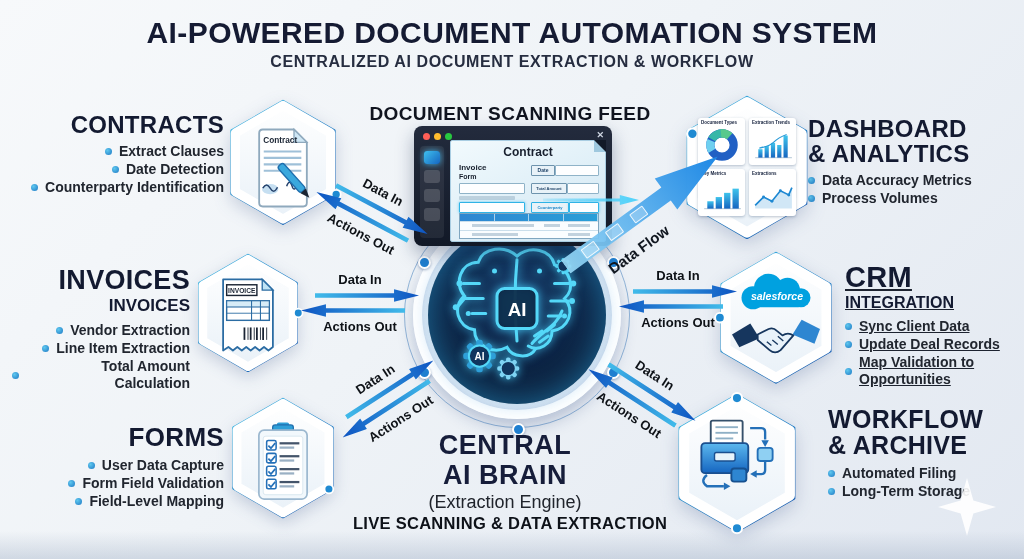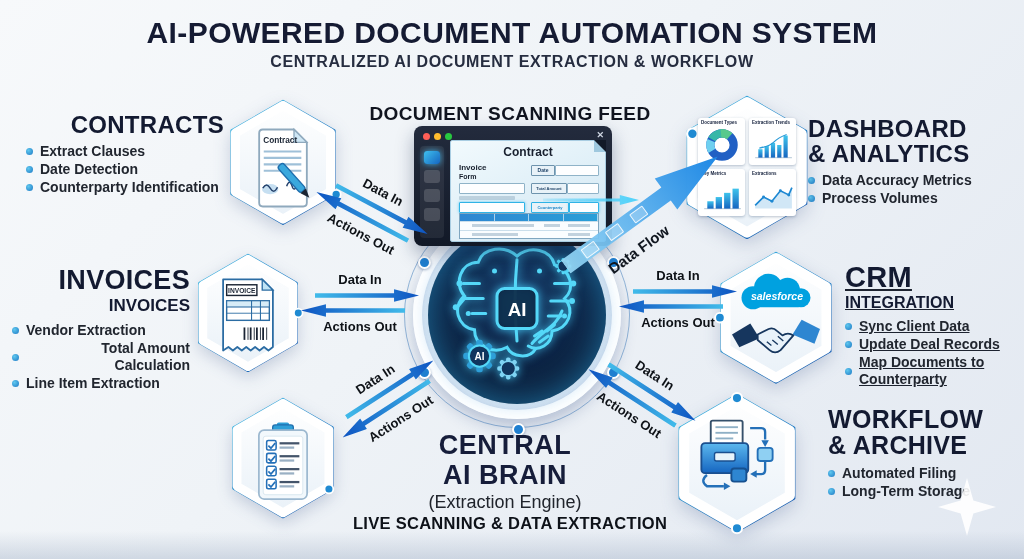--- a/index.html
+++ b/index.html
@@ -17,21 +17,21 @@
     font-size:16px;font-weight:600;letter-spacing:.6px;color:#262d40;}
   .feed-title{position:absolute;top:103px;left:300px;width:420px;text-align:center;
     font-size:19px;font-weight:800;letter-spacing:.4px;color:#10141f;}
 
   
   .tblock{position:absolute;color:#1d2330;}
   .tblock .big{font-weight:800;color:#131a31;letter-spacing:.3px;line-height:1.05;}
   .tblock .mid{font-weight:800;color:#131a31;}
   .blist{list-style:none;margin:6px 0 0 0;padding:0;font-size:14px;font-weight:600;color:#21262f;}
   .blist li{display:flex;align-items:baseline;gap:7px;line-height:17px;margin:1px 0;}
-  .right .blist li{}
+  .right .blist li{justify-content:flex-end;}
   .right{text-align:right;}
   .left{text-align:left;}
   .bdot{width:7px;height:7px;border-radius:50%;flex:0 0 auto;align-self:center;
     background:radial-gradient(circle at 35% 35%,#5fc8ef,#1c78c4);}
 
   
   .hexnode{position:absolute;}
   .hexnode svg.hex{position:absolute;inset:0;overflow:visible;}
   .hex-icon{position:absolute;display:flex;align-items:center;justify-content:center;}
 
@@ -173,29 +173,46 @@
   <div class="tblock right" style="left:12px;top:266px;width:178px;">
     <div class="big" style="font-size:27px;">INVOICES</div>
     <div class="mid" style="font-size:17px;margin-top:2px;">INVOICES</div>
     <ul class="blist">
       <li>
           <span class="bdot"></span>
           <span>Vendor Extraction</span>
         </li>
       <li>
           <span class="bdot"></span>
+          <span>Line Item Extraction</span>
+        </li>
+      <li>
+          <span class="bdot"></span>
           <span>Total Amount Calculation</span>
         </li>
-      <li>
-          <span class="bdot"></span>
-          <span>Line Item Extraction</span>
-        </li>
     </ul>
   </div>
 
+  <div class="tblock right" style="left:40px;top:424px;width:184px;">
+    <div class="big" style="font-size:26px;">FORMS</div>
+    <ul class="blist">
+      <li>
+          <span class="bdot"></span>
+          <span>User Data Capture</span>
+        </li>
+      <li>
+          <span class="bdot"></span>
+          <span>Form Field Validation</span>
+        </li>
+      <li>
+          <span class="bdot"></span>
+          <span>Field-Level Mapping</span>
+        </li>
+    </ul>
+  </div>
 
   <div class="tblock left" style="left:808px;top:116px;width:208px;">
     <div class="big" style="font-size:24px;">DASHBOARD</div>
     <div class="big" style="font-size:24px;">&amp; ANALYTICS</div>
     <ul class="blist">
       <li>
           <span class="bdot"></span>
           <span>Data Accuracy Metrics</span>
         </li>
       <li>
@@ -212,21 +229,21 @@
       <li>
           <span class="bdot"></span>
           <span>Sync Client Data</span>
         </li>
       <li>
           <span class="bdot"></span>
           <span>Update Deal Records</span>
         </li>
       <li>
           <span class="bdot"></span>
-          <span style="max-width:140px;">Map Documents to Counterparty</span>
+          <span style="max-width:140px;">Map Validation to Opportunities</span>
         </li>
     </ul>
   </div>
 
   <div class="tblock left" style="left:828px;top:406px;width:210px;">
     <div class="big" style="font-size:25px;">WORKFLOW</div>
     <div class="big" style="font-size:25px;">&amp; ARCHIVE</div>
     <ul class="blist">
       <li>
           <span class="bdot"></span>

